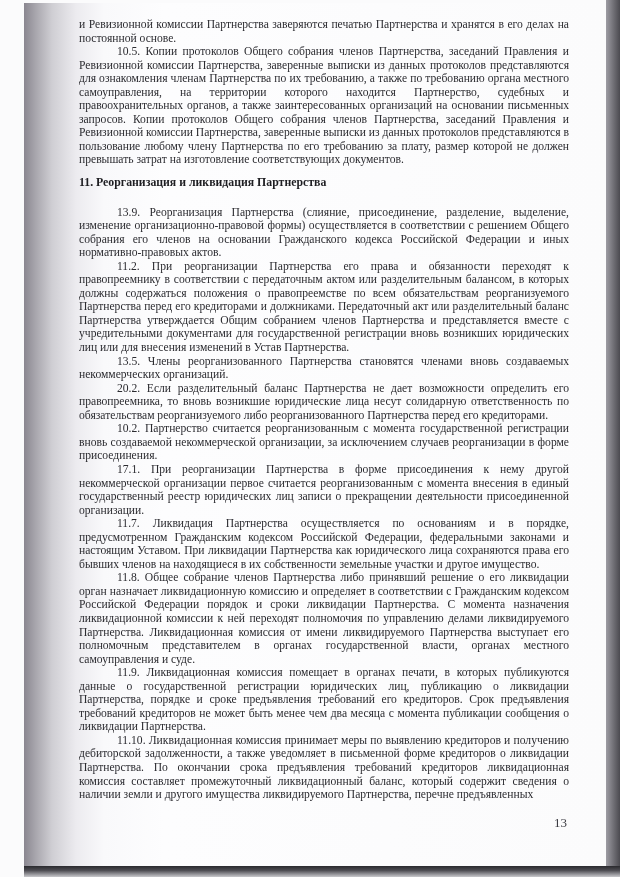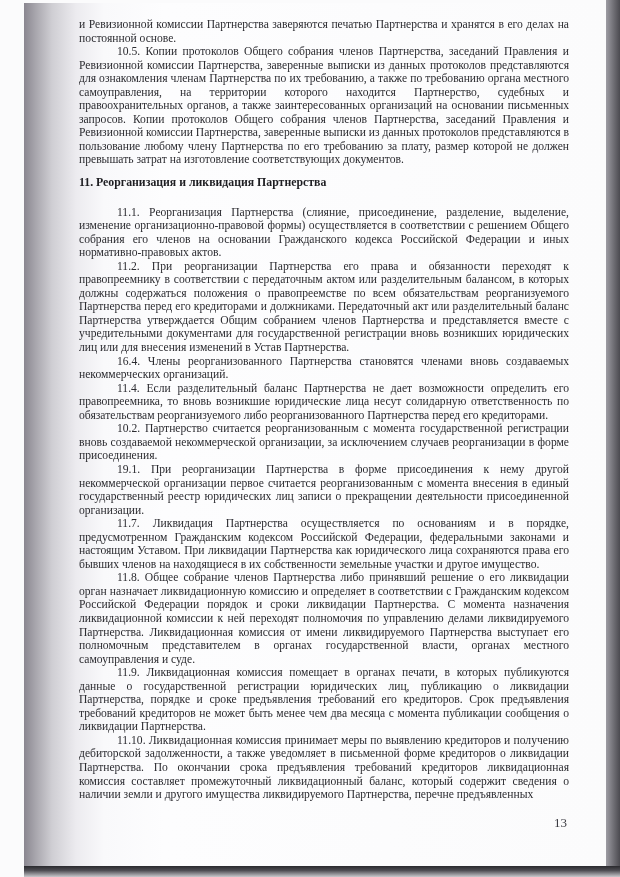--- a/index.html
+++ b/index.html
@@ -48,25 +48,25 @@
 <div class="page"></div>
 <div class="right-edge"></div>
 <div class="bottom-edge"></div>
 
 <div class="content">
   <p>и Ревизионной комиссии Партнерства заверяются печатью Партнерства и хранятся в его делах на постоянной основе.</p>
   <p class="indent">10.5. Копии протоколов Общего собрания членов Партнерства, заседаний Правления и Ревизионной комиссии Партнерства, заверенные выписки из данных протоколов представляются для ознакомления членам Партнерства по их требованию, а также по требованию органа местного самоуправления, на территории которого находится Партнерство, судебных и правоохранительных органов, а также заинтересованных организаций на основании письменных запросов. Копии протоколов Общего собрания членов Партнерства, заседаний Правления и Ревизионной комиссии Партнерства, заверенные выписки из данных протоколов представляются в пользование любому члену Партнерства по его требованию за плату, размер которой не должен превышать затрат на изготовление соответствующих документов.</p>
 
   <p class="heading">11. Реорганизация и ликвидация Партнерства</p>
 
-  <p class="indent">11.1. Реорганизация Партнерства (слияние, присоединение, разделение, выделение, изменение организационно-правовой формы) осуществляется в соответствии с решением Общего собрания его членов на основании Гражданского кодекса Российской Федерации и иных нормативно-правовых актов.</p>
+  <p class="indent">13.9. Реорганизация Партнерства (слияние, присоединение, разделение, выделение, изменение организационно-правовой формы) осуществляется в соответствии с решением Общего собрания его членов на основании Гражданского кодекса Российской Федерации и иных нормативно-правовых актов.</p>
   <p class="indent">11.2. При реорганизации Партнерства его права и обязанности переходят к правопреемнику в соответствии с передаточным актом или разделительным балансом, в которых должны содержаться положения о правопреемстве по всем обязательствам реорганизуемого Партнерства перед его кредиторами и должниками. Передаточный акт или разделительный баланс Партнерства утверждается Общим собранием членов Партнерства и представляется вместе с учредительными документами для государственной регистрации вновь возникших юридических лиц или для внесения изменений в Устав Партнерства.</p>
-  <p class="indent">16.4. Члены реорганизованного Партнерства становятся членами вновь создаваемых некоммерческих организаций.</p>
-  <p class="indent">11.4. Если разделительный баланс Партнерства не дает возможности определить его правопреемника, то вновь возникшие юридические лица несут солидарную ответственность по обязательствам реорганизуемого либо реорганизованного Партнерства перед его кредиторами.</p>
+  <p class="indent">13.5. Члены реорганизованного Партнерства становятся членами вновь создаваемых некоммерческих организаций.</p>
+  <p class="indent">20.2. Если разделительный баланс Партнерства не дает возможности определить его правопреемника, то вновь возникшие юридические лица несут солидарную ответственность по обязательствам реорганизуемого либо реорганизованного Партнерства перед его кредиторами.</p>
   <p class="indent">10.2. Партнерство считается реорганизованным с момента государственной регистрации вновь создаваемой некоммерческой организации, за исключением случаев реорганизации в форме присоединения.</p>
-  <p class="indent">19.1. При реорганизации Партнерства в форме присоединения к нему другой некоммерческой организации первое считается реорганизованным с момента внесения в единый государственный реестр юридических лиц записи о прекращении деятельности присоединенной организации.</p>
+  <p class="indent">17.1. При реорганизации Партнерства в форме присоединения к нему другой некоммерческой организации первое считается реорганизованным с момента внесения в единый государственный реестр юридических лиц записи о прекращении деятельности присоединенной организации.</p>
   <p class="indent">11.7. Ликвидация Партнерства осуществляется по основаниям и в порядке, предусмотренном Гражданским кодексом Российской Федерации, федеральными законами и настоящим Уставом. При ликвидации Партнерства как юридического лица сохраняются права его бывших членов на находящиеся в их собственности земельные участки и другое имущество.</p>
   <p class="indent">11.8. Общее собрание членов Партнерства либо принявший решение о его ликвидации орган назначает ликвидационную комиссию и определяет в соответствии с Гражданским кодексом Российской Федерации порядок и сроки ликвидации Партнерства. С момента назначения ликвидационной комиссии к ней переходят полномочия по управлению делами ликвидируемого Партнерства. Ликвидационная комиссия от имени ликвидируемого Партнерства выступает его полномочным представителем в органах государственной власти, органах местного самоуправления и суде.</p>
   <p class="indent">11.9. Ликвидационная комиссия помещает в органах печати, в которых публикуются данные о государственной регистрации юридических лиц, публикацию о ликвидации Партнерства, порядке и сроке предъявления требований его кредиторов. Срок предъявления требований кредиторов не может быть менее чем два месяца с момента публикации сообщения о ликвидации Партнерства.</p>
   <p class="indent">11.10. Ликвидационная комиссия принимает меры по выявлению кредиторов и получению дебиторской задолженности, а также уведомляет в письменной форме кредиторов о ликвидации Партнерства. По окончании срока предъявления требований кредиторов ликвидационная комиссия составляет промежуточный ликвидационный баланс, который содержит сведения о наличии земли и другого имущества ликвидируемого Партнерства, перечне предъявленных</p>
 </div>
 
 <div class="page-number">13</div>
 
 </body></html>

